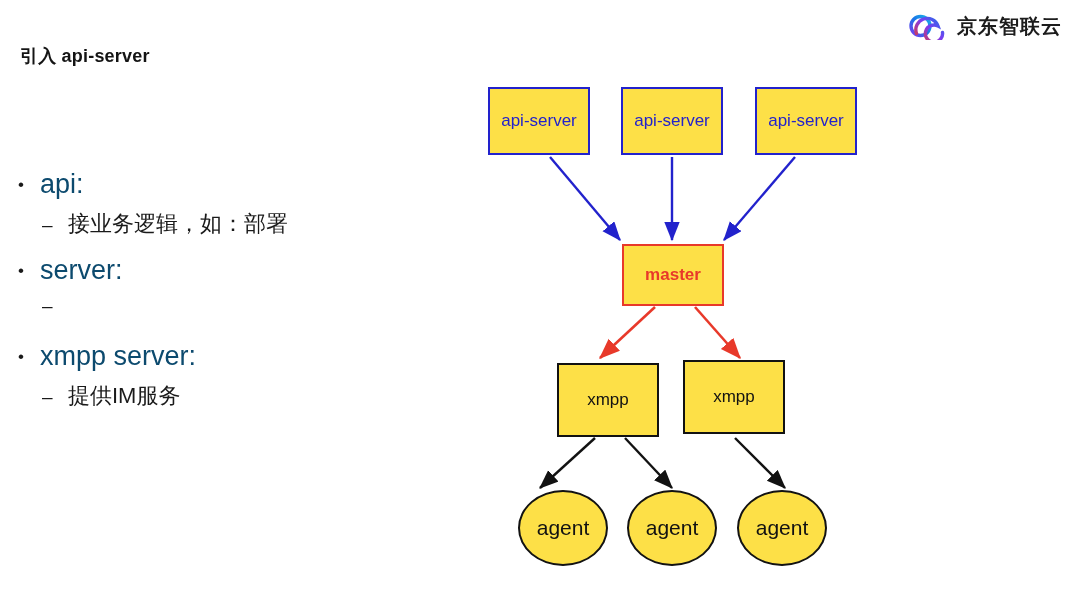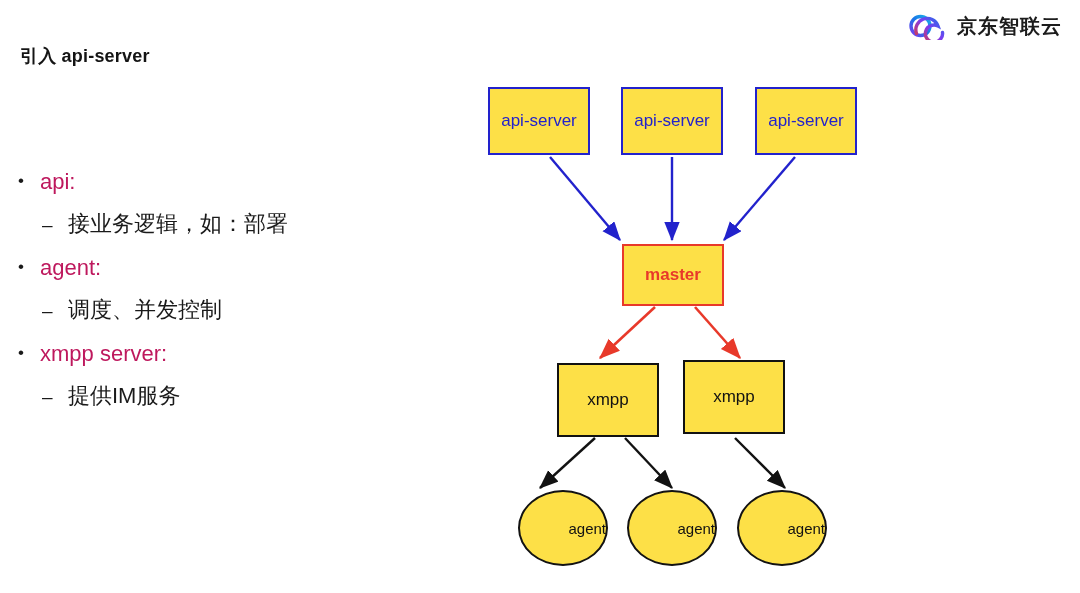--- a/index.html
+++ b/index.html
@@ -69,22 +69,22 @@
   .bullet-l1 .marker {
     flex: 0 0 auto;
     width: 22px;
     font-size: 17px;
     line-height: 1;
     color: #1a1a1a;
     position: relative;
     top: -3px;
   }
   .bullet-l1 .label {
-    font-size: 22px;
-    color: #be185d;
+    font-size: 27px;
+    color: #0c4a6e;
     line-height: 1.25;
     white-space: nowrap;
     text-align: center;
   }
   .bullet-l2 {
     display: flex;
     align-items: baseline;
     margin: 0 0 14px 0;
     padding-left: 24px;
     min-height: 30px;
@@ -142,24 +142,23 @@
   }
   .node-xmpp {
     border: 2.5px solid #121212;
     font-size: 17px;
     color: #121212;
     white-space: nowrap;
   }
   .node-agent {
     border: 2px solid #121212;
     border-radius: 50%;
-    font-size: 15px;
+    font-size: 21px;
     color: #121212;
     white-space: nowrap;
-    justify-content: flex-end;
   }
 </style>
 </head>
 <body>
 
 <div id="slide">
 
   <div id="slide-title">引入 api-server</div>
 
   <div id="brand-logo">
@@ -191,25 +190,24 @@
       </div>
       <div class="bullet-l2">
         <span class="marker">–</span>
         <span class="label">接业务逻辑，如：部署</span>
       </div>
     </div>
 
     <div class="bullet-group">
       <div class="bullet-l1">
         <span class="marker">•</span>
-        <span class="label">agent:</span>
+        <span class="label">server:</span>
       </div>
       <div class="bullet-l2">
         <span class="marker">–</span>
-        <span class="label">调度、并发控制</span>
       </div>
     </div>
 
     <div class="bullet-group">
       <div class="bullet-l1">
         <span class="marker">•</span>
         <span class="label">xmpp server:</span>
       </div>
       <div class="bullet-l2">
         <span class="marker">–</span>

